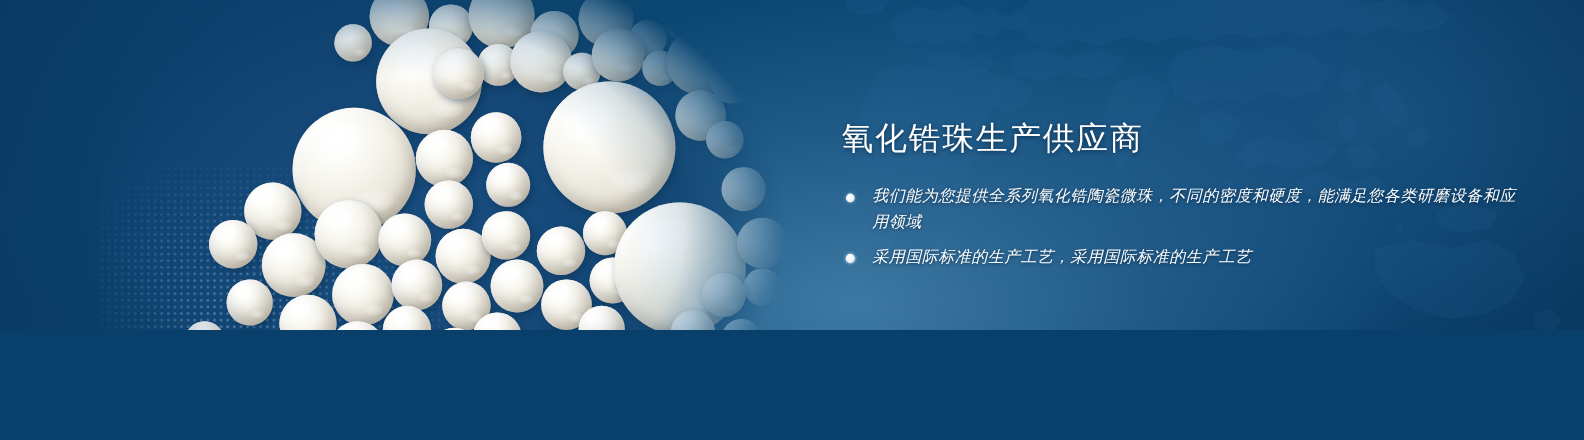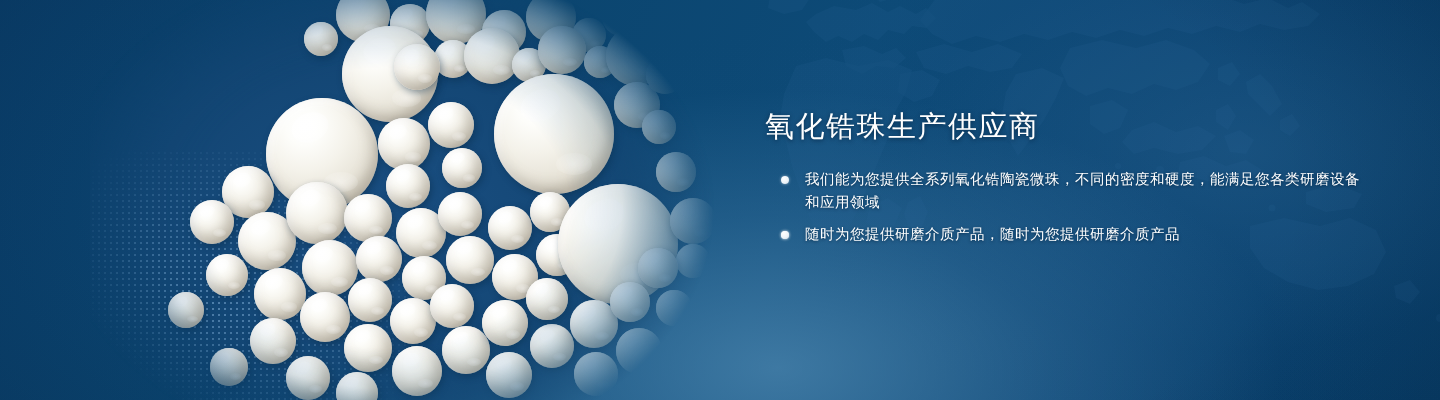--- a/index.html
+++ b/index.html
@@ -7,21 +7,21 @@
     padding: 0;
     background: #083f6b;
   }
   body {
     font-family: "Liberation Sans", "DejaVu Sans", sans-serif;
   }
 
   .banner {
     position: relative;
     width: 1440px;
-    height: 400px;
+    height: 300px;
     overflow: hidden;
     background: #14532d;
   }
 
   
   .bg-base {
     position: absolute;
     inset: 0;
     background:
       radial-gradient(ellipse 760px 420px at 54% 92%, rgba(92,150,190,0.62) 0%, rgba(70,128,172,0.34) 36%, rgba(20,76,125,0.05) 66%, rgba(10,66,112,0) 80%),
@@ -118,22 +118,23 @@
     margin: 0 0 24px 0;
     font-size: 29px;
     line-height: 1.25;
     font-weight: 400;
     letter-spacing: 1.5px;
     color: #ffffff;
     text-shadow: 0 1px 4px rgba(3,30,56,0.75);
   }
   .bullet-list {
     list-style: none;
-    margin: 12px;
+    margin: 0;
     padding: 0;
+    font-style: italic;
   }
   .bullet-item {
     position: relative;
     padding-left: 28px;
     margin-bottom: 9px;
     font-size: 14.5px;
     line-height: 23px;
     letter-spacing: 0.5px;
     color: #ffffff;
     text-shadow: 0 1px 3px rgba(3,30,56,0.7);
@@ -297,19 +298,19 @@
     <ul class="bullet-list">
       <li class="bullet-item">
         <span class="bullet-dot"></span>
         <span>我们能为您提供全系列氧化锆陶瓷微珠，不同的密度和硬度，能满足您各类研磨设备和应用领域</span>
       </li>
       <li class="bullet-item">
         <span class="bullet-dot"></span>
       </li>
       <li class="bullet-item">
         <span class="bullet-dot"></span>
-        <span>随时为您提供研磨介质产品，随时为您提供研磨介质产品</span>
+        <span>采用国际标准的生产工艺，采用国际标准的生产工艺</span>
       </li>
     </ul>
 
   </div>
 
 </div>
 
 </body></html>

